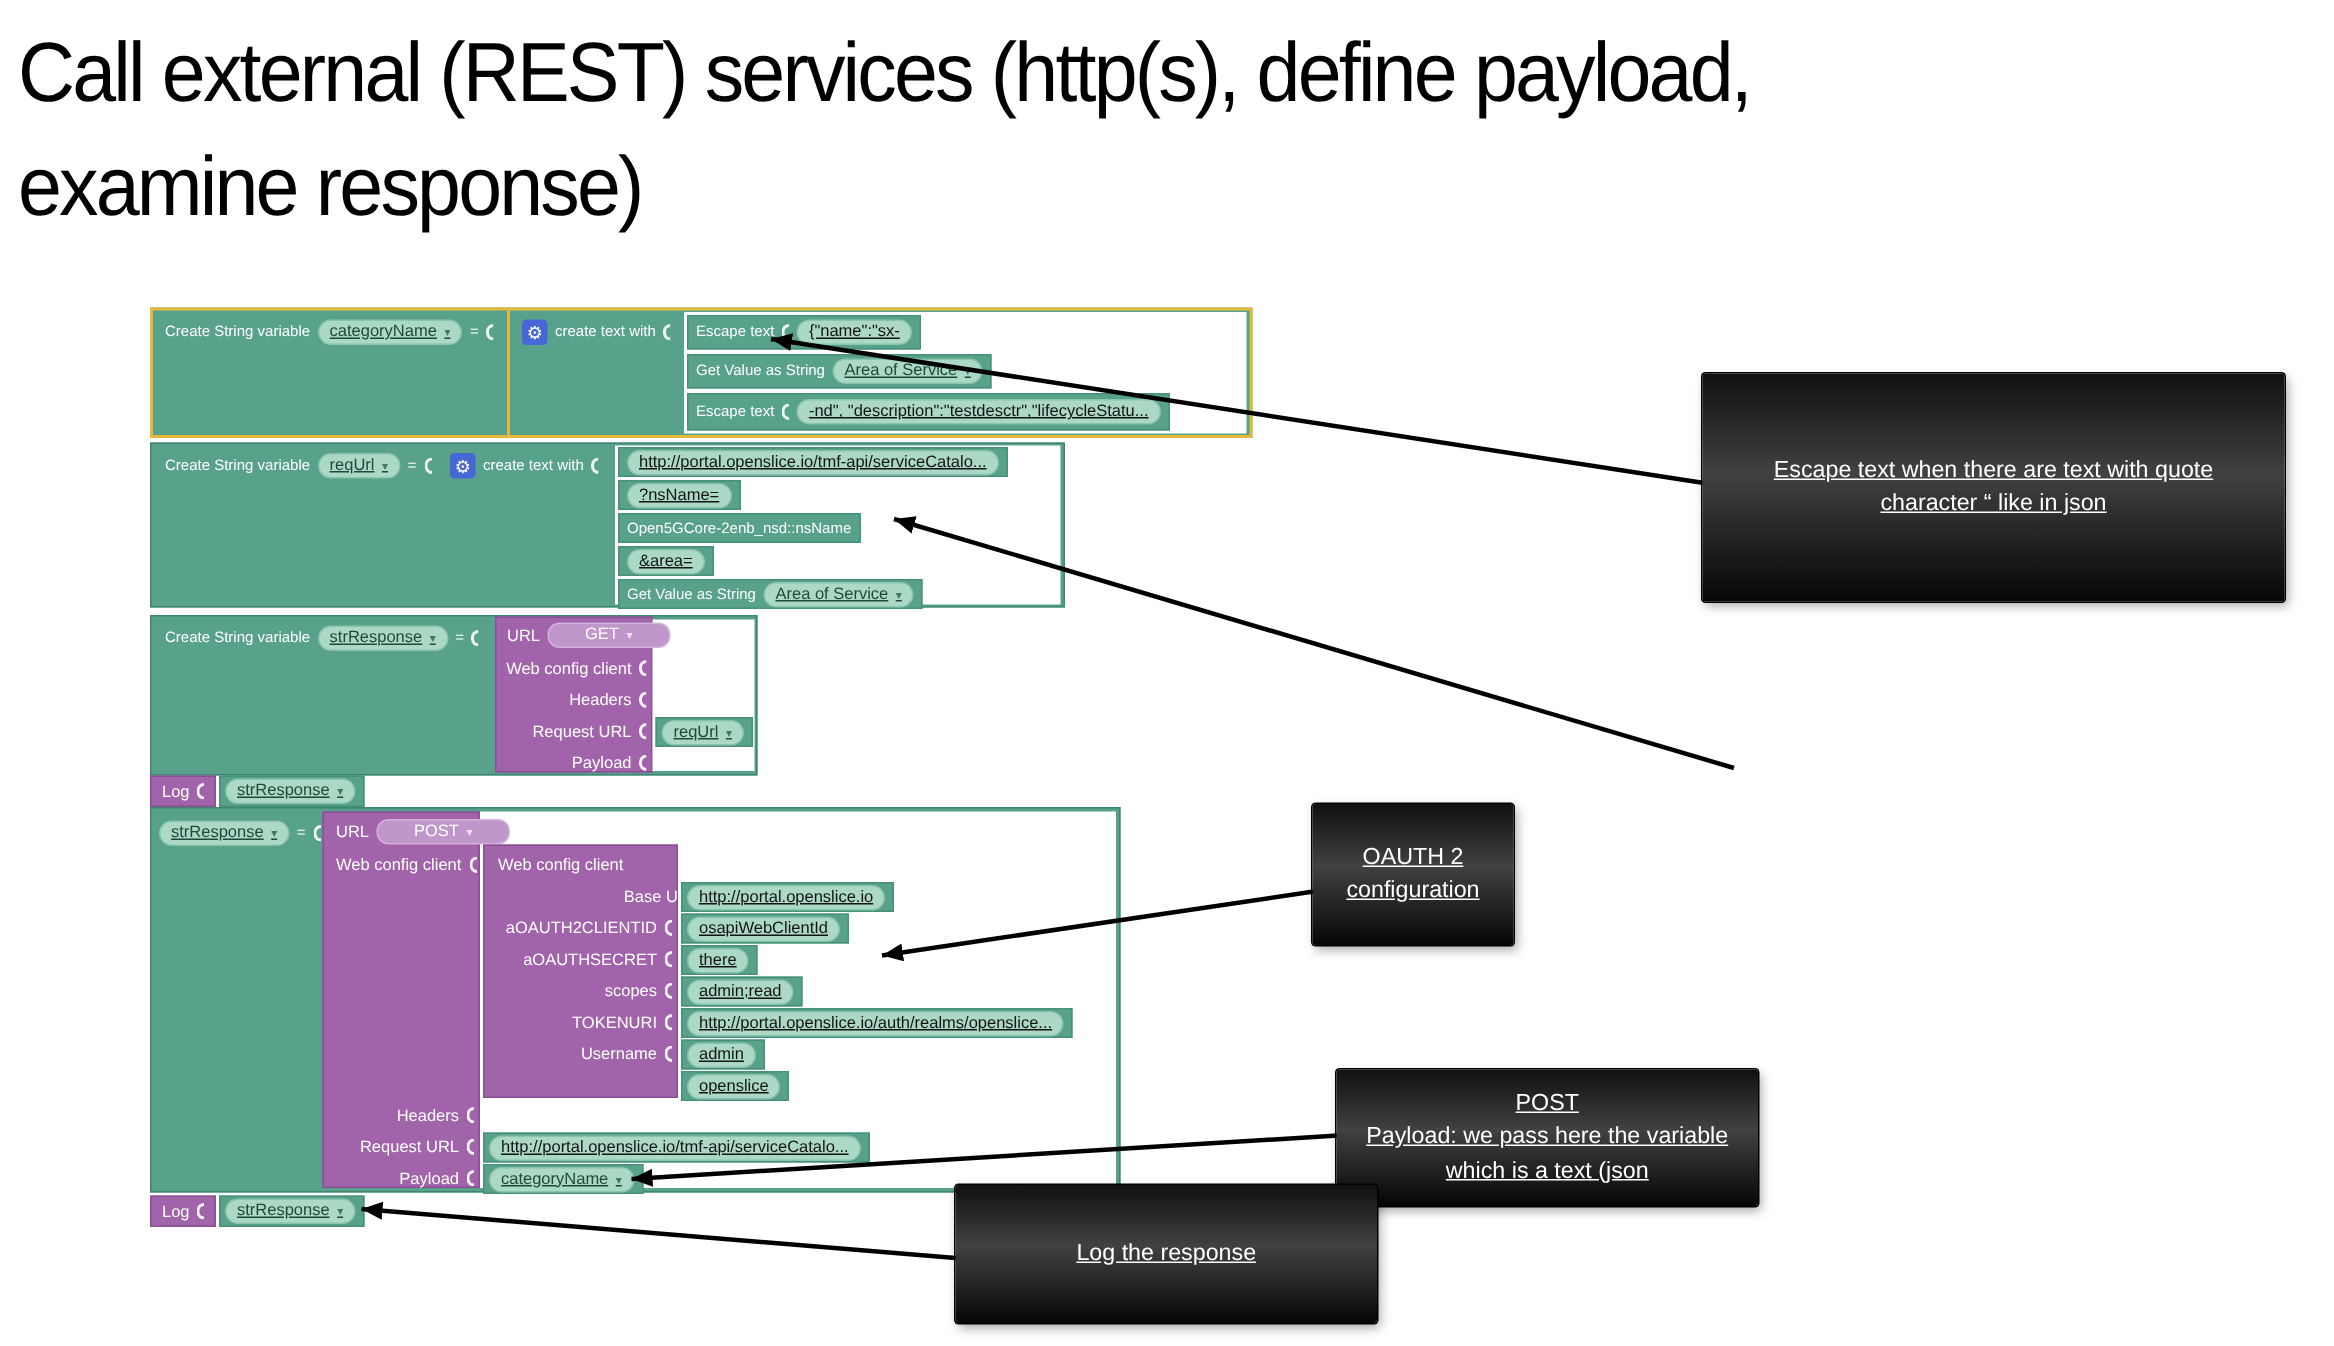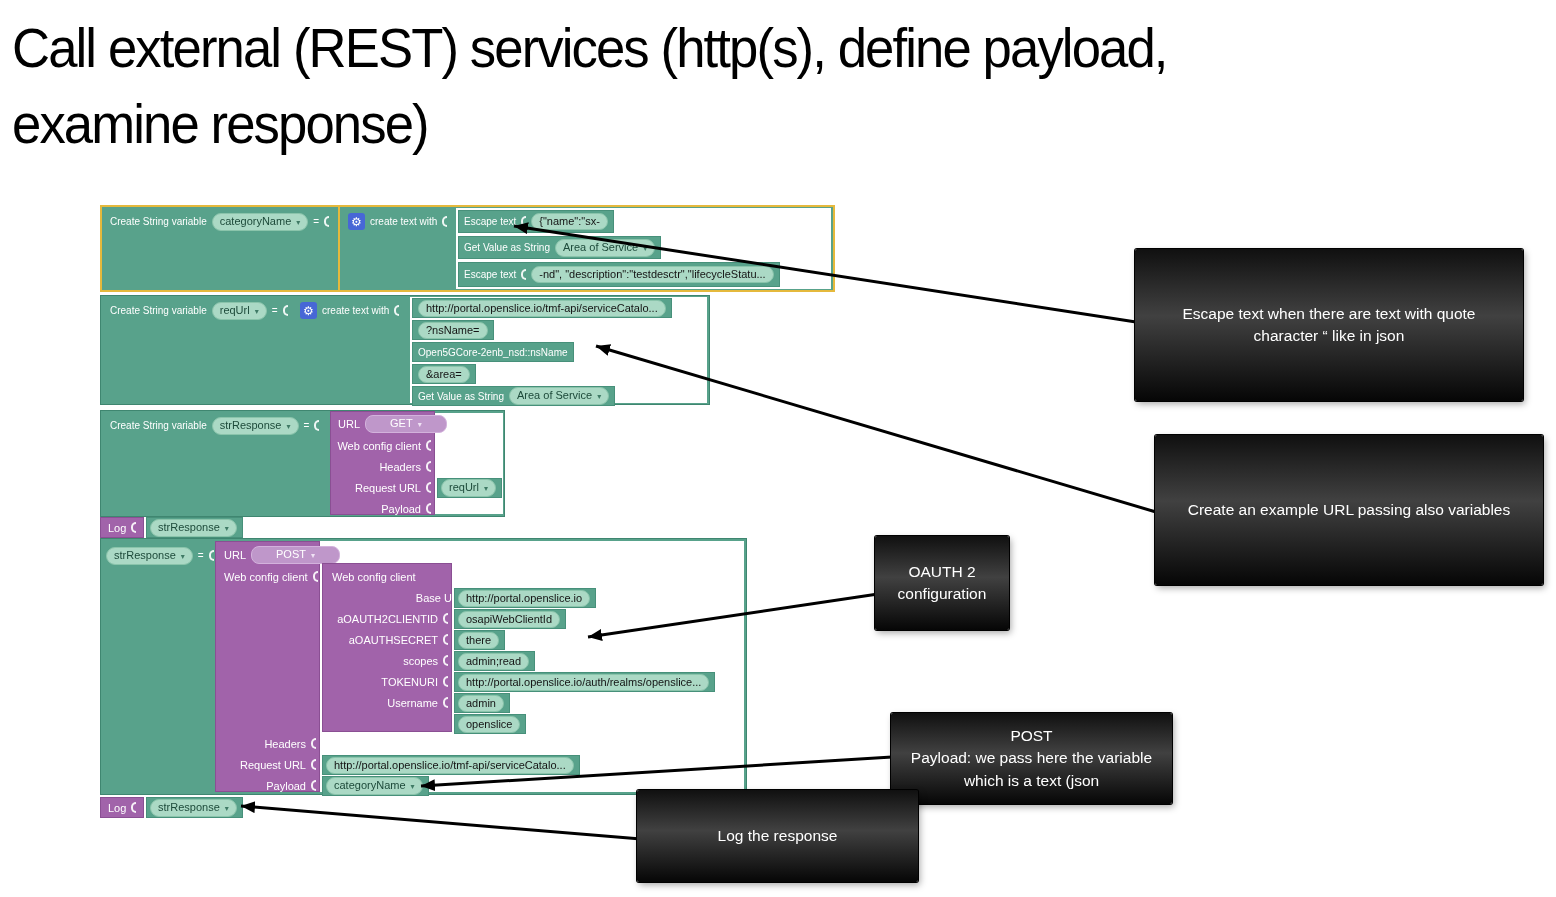--- a/index.html
+++ b/index.html
@@ -14,36 +14,36 @@
   .white{position:absolute;background:#fff;}
   .pcol{position:absolute;background:#a163aa;border:1px solid #8a4f93;box-sizing:border-box;}
   .hdr,.grow,.prow,.crow{position:absolute;display:flex;align-items:center;gap:5px;
         height:21px;font-size:11px;white-space:nowrap;box-sizing:border-box;}
   .grow{background:#58a28b;border:1px solid #47907a;padding:0 5px;}
   .crow{background:#58a28b;border:1px solid #47907a;padding:0 5px 0 3px;}
   .prow{padding:0 4px;color:#fff;}
   .prow.r{justify-content:flex-end;}
   .wl{color:#fff;font-size:10px;}
   .pill{background:#abd9c5;border:1px solid #8ac4ab;border-radius:9px;padding:1px 7px;
-        font-size:11px;color:#141414;white-space:nowrap;line-height:13px;}
+        font-size:11px;color:#141414;white-space:nowrap;line-height:13px;text-decoration:underline;}
   .dd{color:#1d4a3a;}
   .dd::after{content:"▾";margin-left:5px;font-size:8px;color:#3f7a65;}
   .ppill{background:#bf97ca;border:1px solid #d3b2dc;border-radius:8px;padding:1px 24px;
         font-size:11px;color:#fff;line-height:13px;}
   .ppill.dd::after{color:#efe2f4;}
   .gear{width:17px;height:17px;background:#4767d6;border-radius:3px;color:#fff;font-size:12px;
         display:inline-flex;align-items:center;justify-content:center;line-height:1;}
   .sock{display:inline-block;width:5px;height:11px;border:2px solid rgba(255,255,255,.9);
         border-right:none;border-radius:7px 0 0 7px;box-sizing:border-box;}
   
   .callout{position:absolute;z-index:6;color:#fff;display:flex;flex-direction:column;
         align-items:center;justify-content:center;text-align:center;font-size:15.5px;
         line-height:1.45;padding:0 16px;box-sizing:border-box;border-radius:2px;
         background:linear-gradient(180deg,#101010 0%,#414141 44%,#060606 100%);
-        box-shadow:0 0 0 1px #000,2px 3px 7px rgba(0,0,0,.35);}
+        box-shadow:0 0 0 1px #000,2px 3px 7px rgba(0,0,0,.35);text-decoration:underline;}
   .arrows{position:absolute;left:0;top:0;z-index:5;pointer-events:none;}
 </style>
 </head>
 <body>
 
 <div class="slide">
 
   <div class="title">Call external (REST) services (http(s), define payload, examine response)</div>
 
   <div class="gblock sel" style="left:100px;top:205px;width:735px;height:87px"></div>
@@ -255,23 +255,20 @@
     <line x1="1136" y1="322" x2="514" y2="226" stroke="#000" stroke-width="3" marker-end="url(#ah)"></line>
     <line x1="1156" y1="512" x2="596" y2="346" stroke="#000" stroke-width="3" marker-end="url(#ah)"></line>
     <line x1="878" y1="594" x2="588" y2="637" stroke="#000" stroke-width="3" marker-end="url(#ah)"></line>
     <line x1="892" y1="757" x2="421" y2="786" stroke="#000" stroke-width="3" marker-end="url(#ah)"></line>
     <line x1="641" y1="839" x2="241" y2="806" stroke="#000" stroke-width="3" marker-end="url(#ah)"></line>
   </svg>
 
   <div class="callout" style="left:1135px;top:249px;width:388px;height:152px">
     <span>Escape text when there are text with quote character “ like in json</span>
   </div>
-  <div class="callout" style="left:1155px;top:435px;width:388px;height:150px">
-    <span>Create an example URL passing also variables</span>
-  </div>
   <div class="callout" style="left:875px;top:536px;width:134px;height:94px">
     <span>OAUTH 2 configuration</span>
   </div>
   <div class="callout" style="left:891px;top:713px;width:281px;height:91px">
     <span>POST</span>
     <span>Payload: we pass here the variable which is a text (json</span>
   </div>
   <div class="callout" style="left:637px;top:790px;width:281px;height:92px">
     <span>Log the response</span>
   </div>

